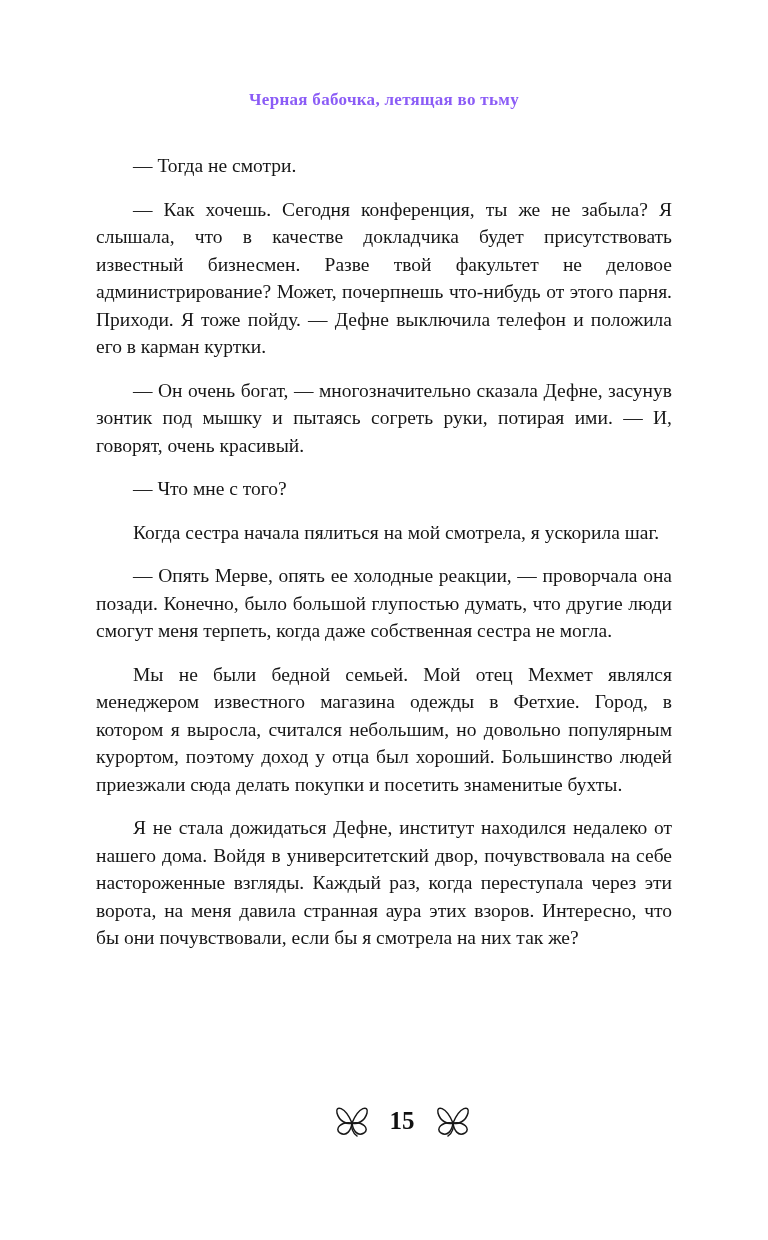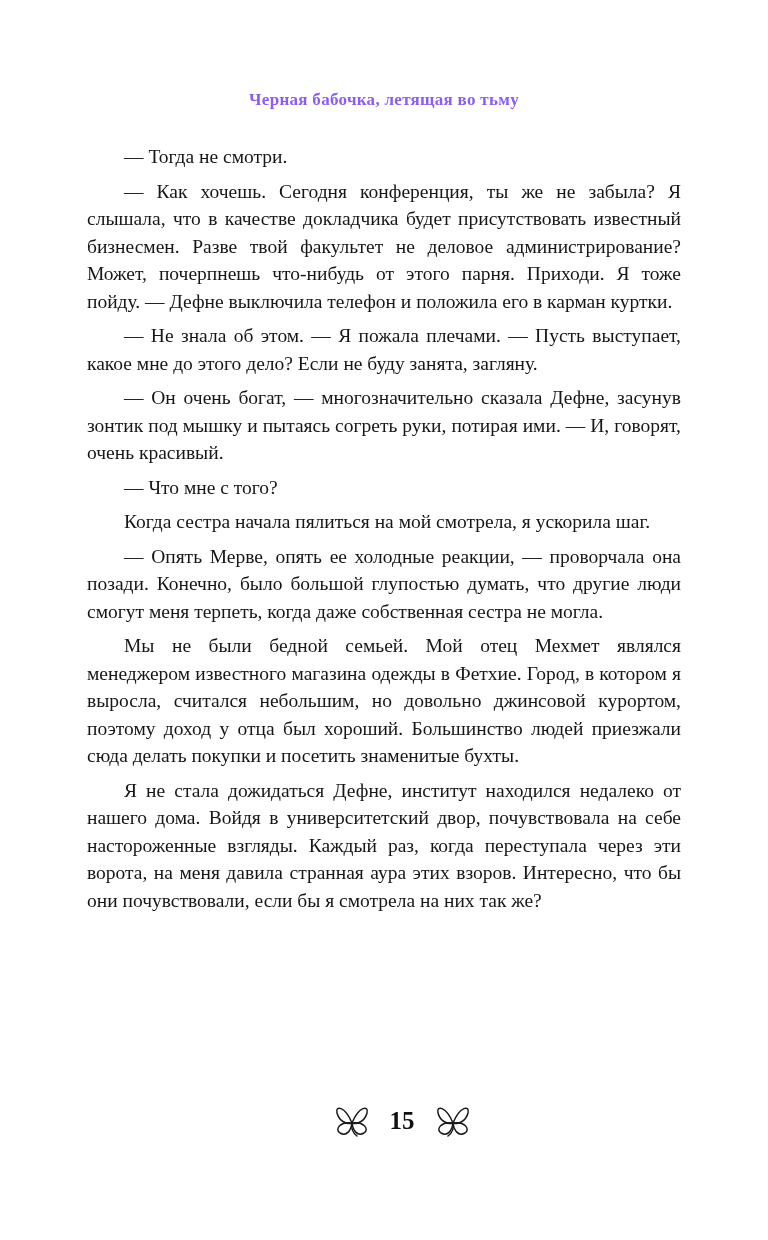--- a/index.html
+++ b/index.html
@@ -32,21 +32,21 @@
     top: 136px;
     left: 80px;
     width: 608px;
     font-size: 19.5px;
     line-height: 27.5px;
     text-align: justify;
     hyphens: auto;
     -webkit-hyphens: auto;
   }
   .body-text p {
-    margin: 7px;
+    margin: 16px;
     padding: 0;
     text-indent: 37px;
   }
   .footer {
     position: absolute;
     top: 1102px;
     left: 18px;
     width: 100%;
     display: flex;
     justify-content: center;
@@ -74,26 +74,25 @@
 </head>
 <body>
 
 <div class="page">
 
   <div class="running-head">Черная бабочка, летящая во тьму</div>
 
   <div class="body-text">
     <p>— Тогда не смотри.</p>
     <p>— Как хочешь. Сегодня конференция, ты же не забыла? Я слышала, что в качестве докладчика будет присутствовать известный бизнесмен. Разве твой факультет не деловое администрирование? Может, почерпнешь что-нибудь от этого парня. Приходи. Я тоже пойду. — Дефне выключила телефон и положила его в карман куртки.</p>
-    <p>— Не знала об этом. — Я пожала плечами. — Пусть выступает, какое мне до этого дело? Если не буду занята, загляну.</p>
     <p>— Он очень богат, — многозначительно сказала Дефне, засунув зонтик под мышку и пытаясь согреть руки, потирая ими. — И, говорят, очень красивый.</p>
     <p>— Что мне с того?</p>
     <p>Когда сестра начала пялиться на мой смотрела, я ускорила шаг.</p>
     <p>— Опять Мерве, опять ее холодные реакции, — проворчала она позади. Конечно, было большой глупостью думать, что другие люди смогут меня терпеть, когда даже собственная сестра не могла.</p>
-    <p>Мы не были бедной семьей. Мой отец Мехмет являлся менеджером известного магазина одежды в Фетхие. Город, в котором я выросла, считался небольшим, но довольно джинсовой курортом, поэтому доход у отца был хороший. Большинство людей приезжали сюда делать покупки и посетить знаменитые бухты.</p>
+    <p>Мы не были бедной семьей. Мой отец Мехмет являлся менеджером известного магазина одежды в Фетхие. Город, в котором я выросла, считался небольшим, но довольно популярным курортом, поэтому доход у отца был хороший. Большинство людей приезжали сюда делать покупки и посетить знаменитые бухты.</p>
     <p>Я не стала дожидаться Дефне, институт находился недалеко от нашего дома. Войдя в университетский двор, почувствовала на себе настороженные взгляды. Каждый раз, когда переступала через эти ворота, на меня давила странная аура этих взоров. Интересно, что бы они почувствовали, если бы я смотрела на них так же?</p>
   </div>
 
   <div class="footer">
     <span class="ornament">
       <svg viewBox="0 0 44 38" xmlns="http://www.w3.org/2000/svg">
         <g fill="none" stroke="#181818" stroke-width="1.5" stroke-linecap="round">
           <path d="M22 21 C15 4 5 3 7 11 C9 19 17 23 22 21"></path>
           <path d="M22 21 C11 19 4 27 10 31 C17 35 21 28 22 21"></path>
           <path d="M22 21 C29 4 39 3 37 11 C35 19 27 23 22 21"></path>

